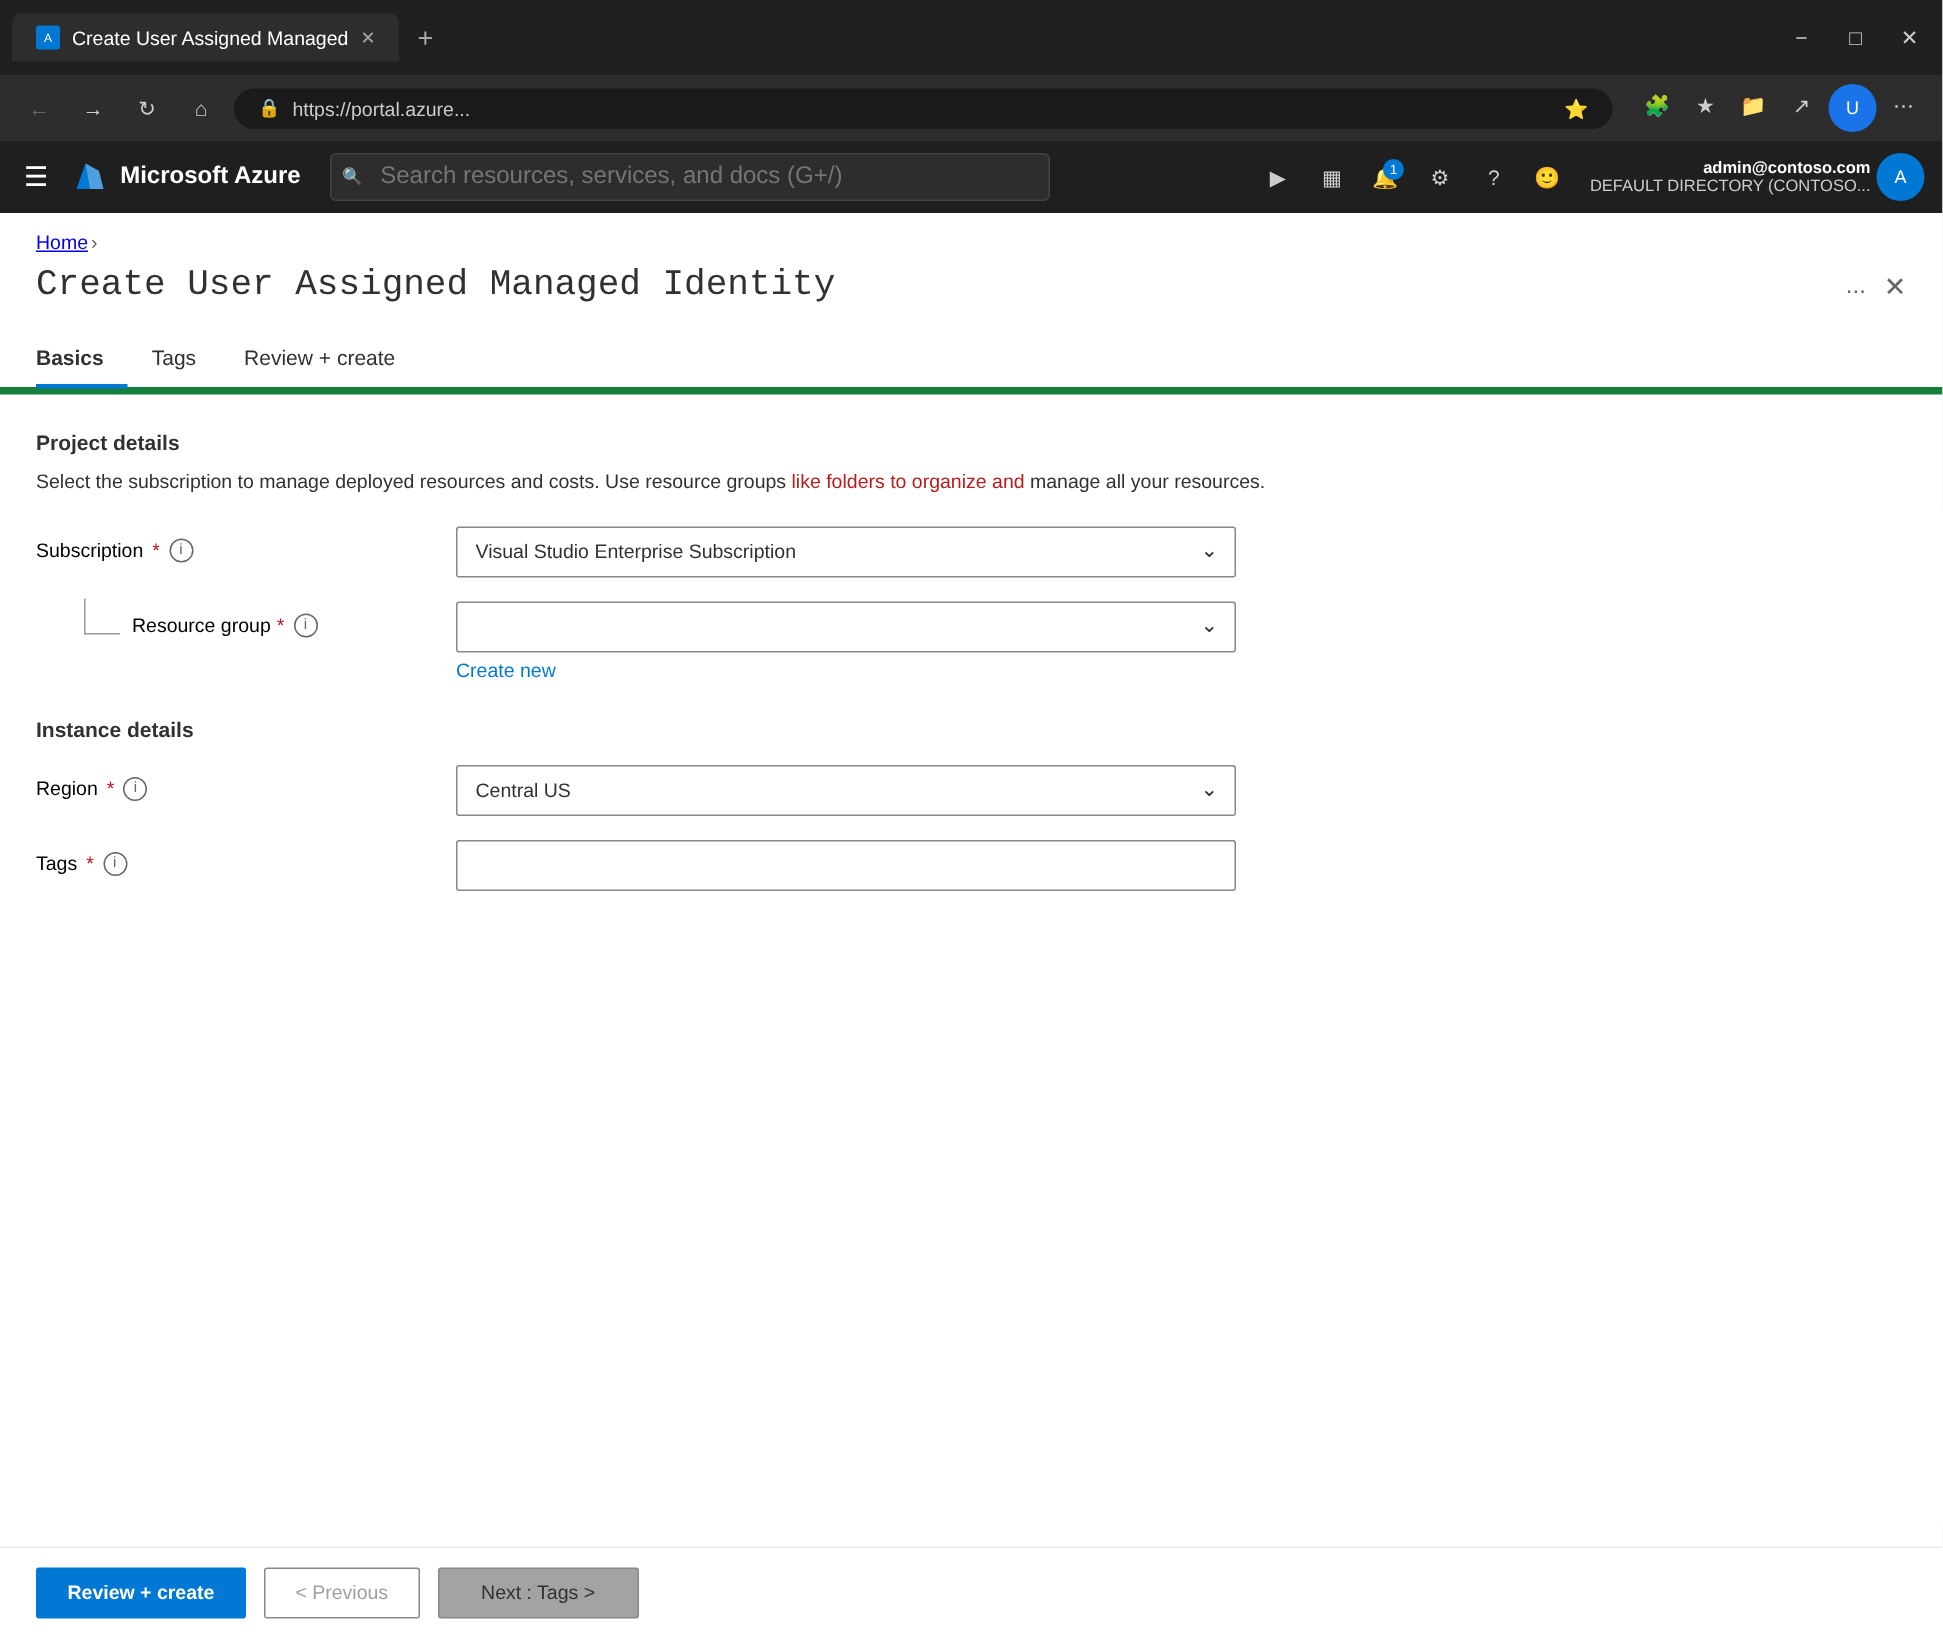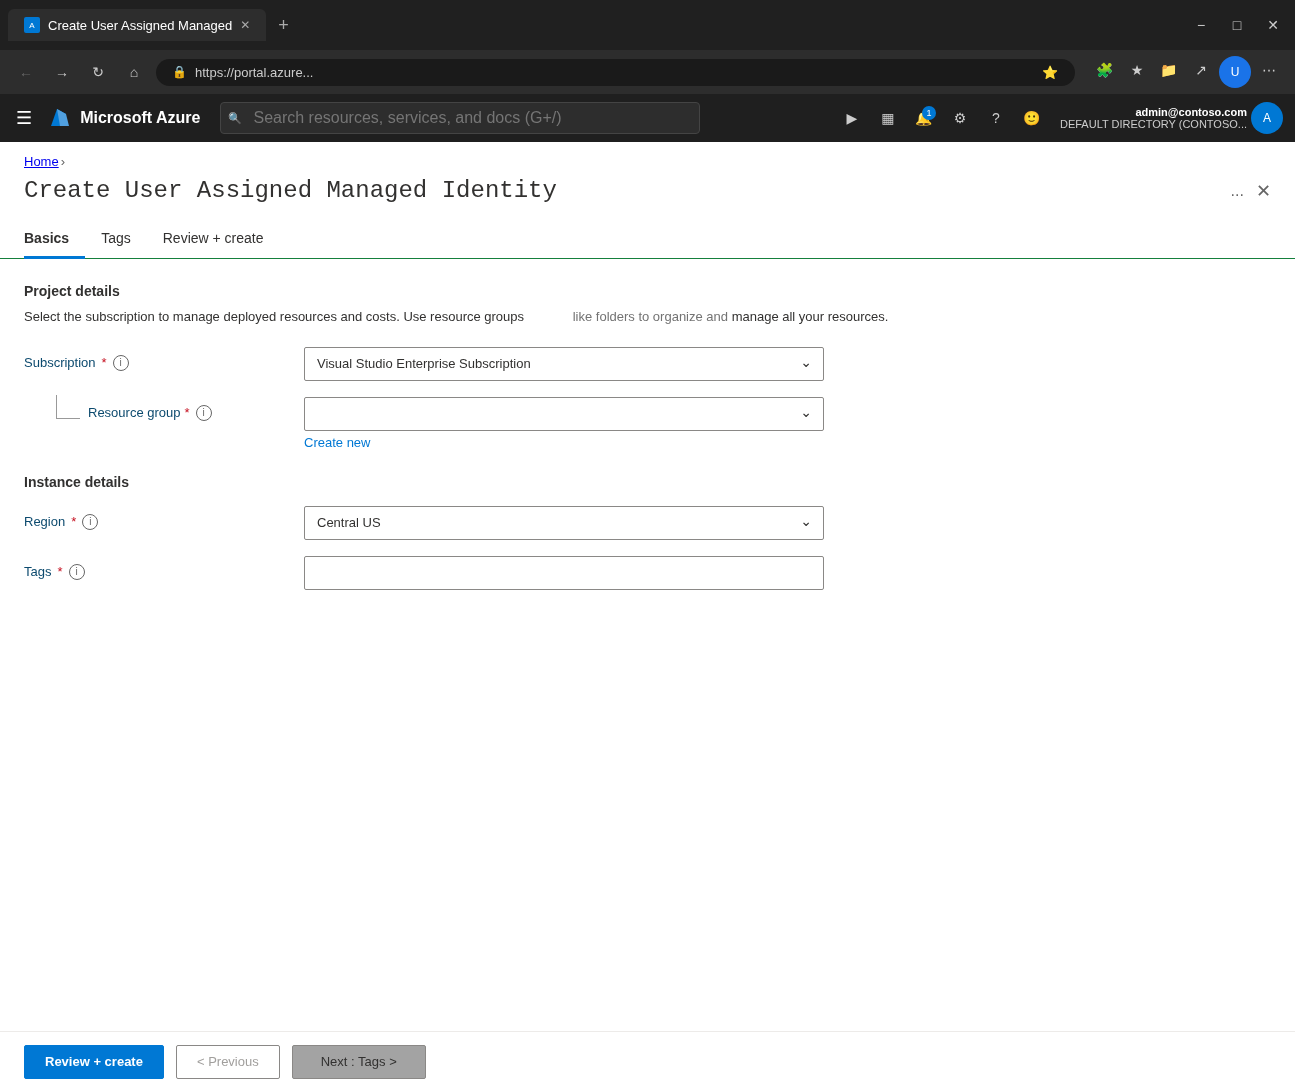--- a/index.html
+++ b/index.html
@@ -42,34 +42,34 @@
     .breadcrumb { padding: 12px 24px 0; display: flex; align-items: center; gap: 2px; font-size: 13px; color: #0078d4; }
     .breadcrumb .separator { color: #666; }
 
     
     .page-header { padding: 8px 24px 16px; display: flex; align-items: center; gap: 12px; border-bottom: none; }
     .page-title { font-size: 24px; font-weight: 300; color: #323130; flex: 1; font-family: Liberation Mono, monospace; }
     .header-more { color: #666; cursor: pointer; font-size: 16px; }
     .header-close { color: #666; cursor: pointer; font-size: 18px; margin-left: auto; }
 
     
-    .tabs { padding: 0 24px; display: flex; gap: 0; border-bottom: 1px solid #15803d; margin-bottom: 24px; }
+    .tabs { padding: 0 24px; display: flex; gap: 0; border-bottom: 5px solid #15803d; margin-bottom: 24px; }
     .tab { padding: 10px 16px; cursor: pointer; font-size: 14px; color: #323130; border-bottom: 3px solid transparent; margin-bottom: -1px; }
     .tab.active { color: #323130; border-bottom: 3px solid #0078d4; font-weight: 600; }
     .tab:first-child { padding-left: 0; }
 
     
     .form-content { padding: 0 24px; }
     .section-title { font-size: 14px; font-weight: 600; color: #323130; margin-bottom: 8px; }
     .section-description { font-size: 13px; color: #323130; margin-bottom: 20px; line-height: 1.5; }
-    .section-description a { color: #737373; text-decoration: none; margin-left: 45px; }
+    .section-description a { color: #b91c1c; text-decoration: none; }
 
     .form-group { display: flex; align-items: flex-start; margin-bottom: 16px; }
     .form-label-group { display: flex; align-items: center; gap: 6px; width: 280px; padding-top: 8px; }
-    .form-label { font-size: 13px; color: #0c4a6e; }
+    .form-label { font-size: 13px; color: #000000; }
     .required { color: #c50f1f; font-size: 13px; }
     .info-icon { width: 16px; height: 16px; border-radius: 50%; border: 1px solid #666; display: inline-flex; align-items: center; justify-content: center; font-size: 10px; color: #666; cursor: pointer; }
     .form-control-wrapper { flex: 1; max-width: 520px; }
     .form-select { width: 100%; padding: 6px 32px 6px 12px; border: 1px solid #8a8886; border-radius: 2px; font-size: 13px; color: #323130; background: #fff; appearance: none; cursor: pointer; height: 34px; outline: none; }
     .select-wrapper { position: relative; }
     .select-wrapper::after { content: '⌄'; position: absolute; right: 12px; top: 50%; transform: translateY(-60%); font-size: 14px; color: #323130; pointer-events: none; }
     .form-input { width: 100%; padding: 6px 12px; border: 1px solid #8a8886; border-radius: 2px; font-size: 13px; color: #323130; height: 34px; outline: none; }
     .create-new-link { color: #0078d4; font-size: 13px; cursor: pointer; text-decoration: none; display: block; margin-top: 4px; }
 
     .instance-section { margin-top: 24px; margin-bottom: 16px; }

